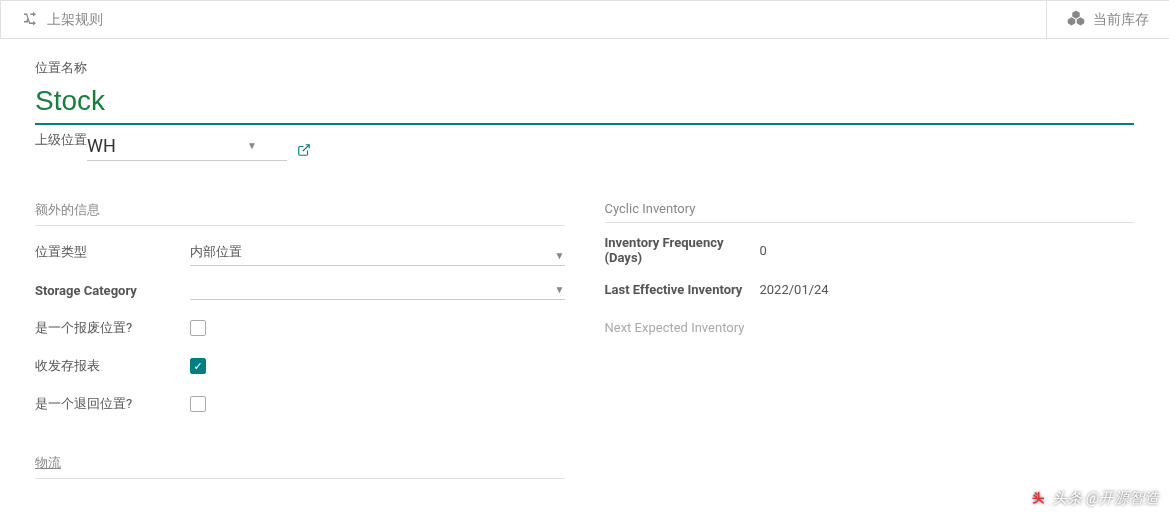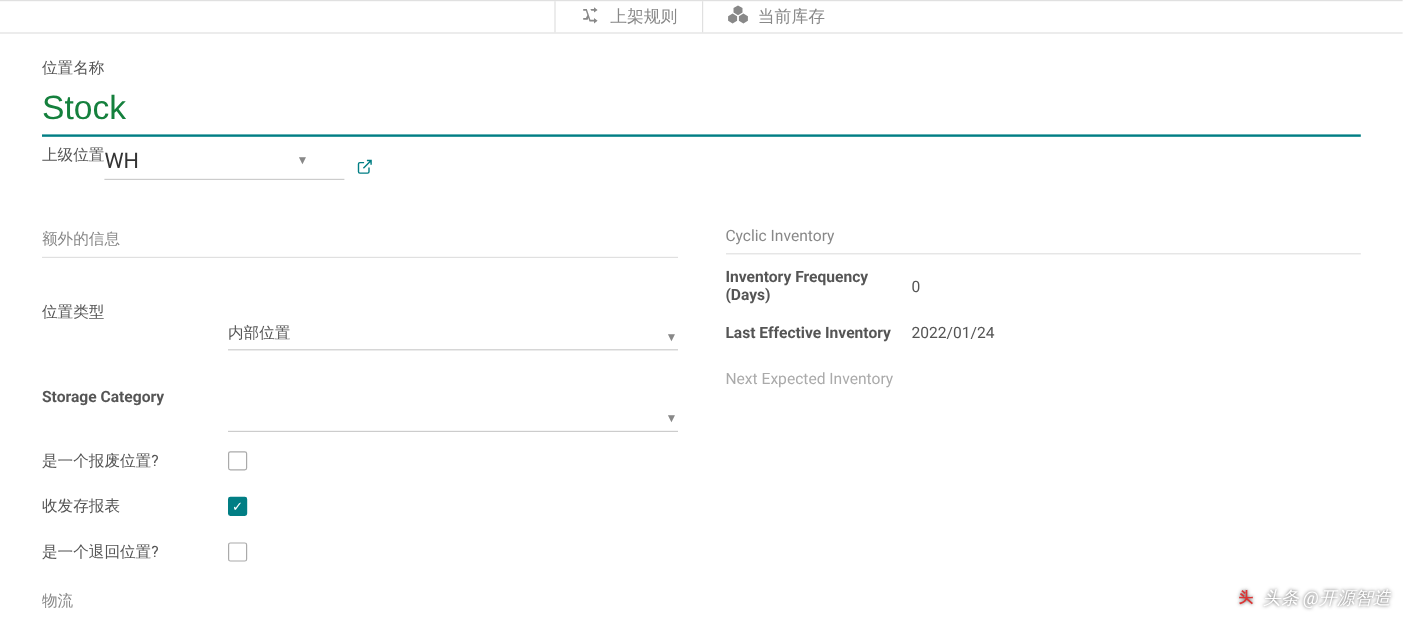--- a/index.html
+++ b/index.html
@@ -10,25 +10,25 @@
     body {
       font-family: -apple-system, BlinkMacSystemFont, "Segoe UI", Roboto, "Helvetica Neue", Arial, sans-serif;
       background: #ffffff;
       color: #4c4c4c;
       width: 1169px;
       height: 514px;
       position: relative;
     }
     .toolbar {
       display: flex;
-      justify-content: center;
+      justify-content: space-between;
       border: 1px solid #e0e0e0;
       border-left: none;
       border-right: none;
-      height: 28px;
+      height: 39px;
       font-family: Liberation Serif, serif;
     }
     .toolbar-btn {
       display: flex;
       align-items: center;
       gap: 8px;
       padding: 0 20px;
       border-left: 1px solid #e0e0e0;
       cursor: pointer;
       color: #888;
@@ -130,21 +130,20 @@
     .select-field {
       flex: 1;
       border-bottom: 1px solid #ccc;
       padding: 4px 0;
       display: flex;
       justify-content: space-between;
       align-items: flex-end;
       cursor: pointer;
       font-size: 13px;
       color: #555;
-      margin-top: 38px;
     }
     .checkbox {
       width: 16px;
       height: 16px;
       border: 1px solid #aaa;
       border-radius: 2px;
       cursor: pointer;
       display: flex;
       align-items: center;
       justify-content: center;
@@ -250,21 +249,21 @@
       <div class="form-row">
         <div class="row-label">收发存报表</div>
         <div class="checkbox checked">✓</div>
       </div>
 
       <div class="form-row">
         <div class="row-label">是一个退回位置?</div>
         <div class="checkbox"></div>
       </div>
 
-      <div class="section-title" style="margin-top:18px;">物流</div>
+      <div class="section-title" style="margin-top:36px;text-decoration:underline;">物流</div>
 
     </div>
 
     <div class="col">
       <div class="section-title">Cyclic Inventory</div>
 
       <div class="form-row">
         <div class="row-label bold">Inventory Frequency (Days)</div>
         <div class="row-value">0</div>
       </div>

